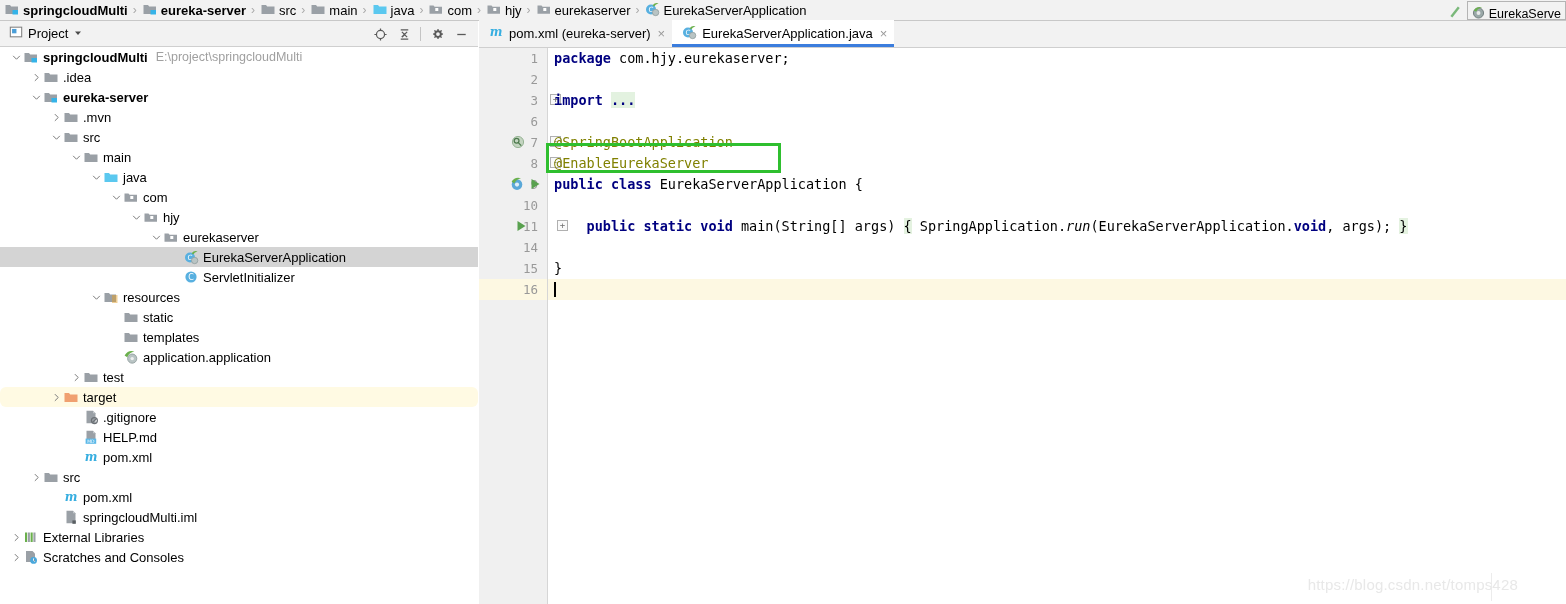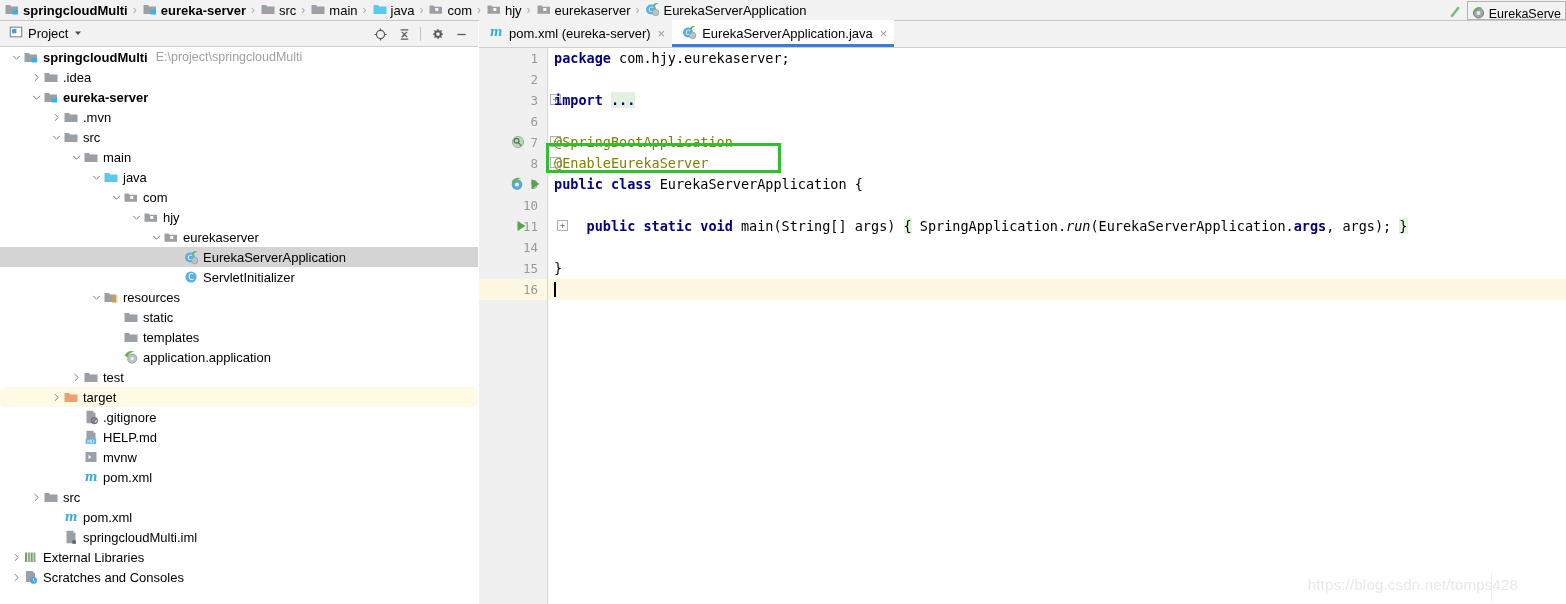--- a/index.html
+++ b/index.html
@@ -627,31 +627,20 @@
             <text x="7.9" y="13.9" font-size="4.6" text-anchor="middle" fill="#ffffff" font-family="DejaVu Sans, sans-serif">MD</text>
           </svg>
         </span>
         <span class="tlabel">HELP.md</span>
       </div>
       <div class="trow">
         <span style="width: 70px; flex: 0 0 auto;"></span>
         <span class="twist"></span>
         <span class="ticon">
           <svg width="16" height="16" viewBox="0 0 16 16">
-            <rect x="2.5" y="3" width="11" height="10" fill="#9aa0a6"></rect>
-            <path d="M5.5 6 L8.5 8 L5.5 10 Z" fill="#ffffff"></path>
-          </svg>
-        </span>
-        <span class="tlabel">mvnw</span>
-      </div>
-      <div class="trow">
-        <span style="width: 70px; flex: 0 0 auto;"></span>
-        <span class="twist"></span>
-        <span class="ticon">
-          <svg width="16" height="16" viewBox="0 0 16 16">
             <text x="8" y="12" font-size="12" text-anchor="middle" fill="#37aee0" font-style="italic" font-weight="bold" font-family="DejaVu Serif, serif">m</text>
           </svg>
         </span>
         <span class="tlabel">pom.xml</span>
       </div>
       <div class="trow">
         <span style="width: 30px; flex: 0 0 auto;"></span>
         <span class="twist">
           <svg width="11" height="11" viewBox="0 0 16 16">
             <path d="M6 3.5 L10.5 8 L6 12.5" stroke="#7a7a7a" stroke-width="1.45" fill="none" stroke-linecap="round"></path>
@@ -792,21 +781,21 @@
         <div class="cline">
           <div class="lnum">10</div>
           <div class="ctext"></div>
         </div>
         <div class="cline">
           <div class="lnum">11</div>
           <span class="gicon" style="left: 34px;"><svg width="16" height="16" viewBox="0 0 16 16">
               <path d="M4.5 3 L12.5 8 L4.5 13 Z" fill="#59a14f"></path>
             </svg></span>
           <span class="fold" style="left: 78px;">+</span>
-          <div class="ctext"><span class="pln">    </span><span class="kw">public static void</span><span class="pln"> main(String[] args) </span><span class="brace-hl">{</span><span class="pln"> SpringApplication.</span><span class="ital">run</span><span class="pln">(EurekaServerApplication.</span><span class="kw">args</span><span class="pln">, args); </span><span class="brace-hl">}</span></div>
+          <div class="ctext"><span class="pln">    </span><span class="kw">public static void</span><span class="pln"> main(String[] args) </span><span class="brace-hl">{</span><span class="pln"> SpringApplication.</span><span class="ital">run</span><span class="pln">(EurekaServerApplication.</span><span class="kw">void</span><span class="pln">, args); </span><span class="brace-hl">}</span></div>
         </div>
         <div class="cline">
           <div class="lnum">14</div>
           <div class="ctext"></div>
         </div>
         <div class="cline">
           <div class="lnum">15</div>
           <div class="ctext"><span class="pln">}</span></div>
         </div>
         <div class="cline cur">

